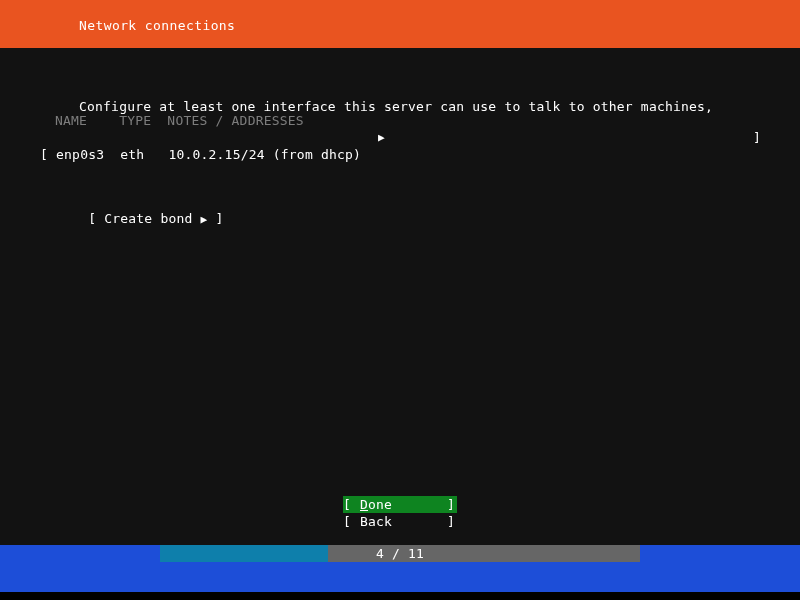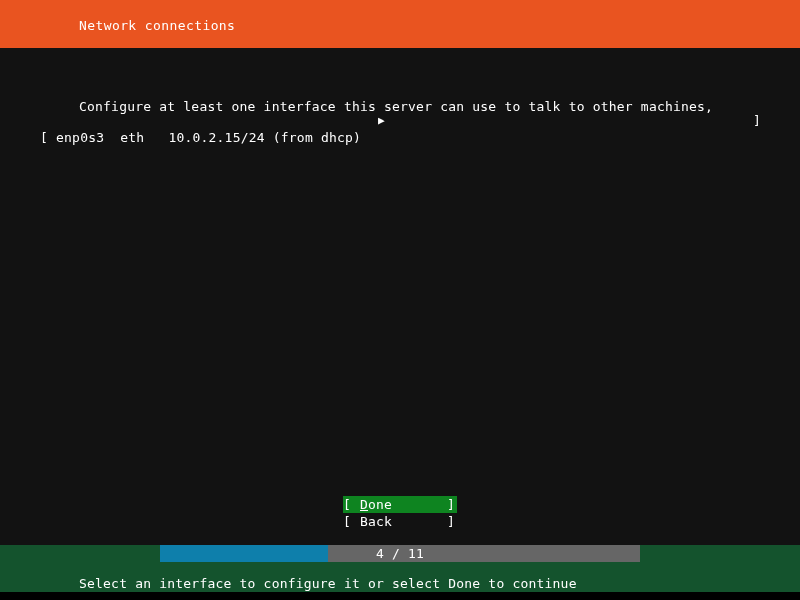--- a/index.html
+++ b/index.html
@@ -139,21 +139,21 @@
     text-decoration: underline;
   }
 
   
   .statusband {
     position: absolute;
     left: 0;
     top: 545px;
     width: 800px;
     height: 47px;
-    background: #14532d;
+    background: #1d4ed8;
   }
   .progress-track {
     position: absolute;
     left: 160px;
     top: 0px;
     width: 480px;
     height: 17px;
     background: #666666;
   }
   .progress-fill {
@@ -202,30 +202,34 @@
   </div>
 
   <div class="content">
 
     <div class="desc">
       <div>Configure at least one interface this server can use to talk to other machines,</div>
     </div>
 
     <div class="table">
 
+      <div class="col-head">NAME    TYPE  NOTES / ADDRESSES</div>
 
       <div class="iface-row">
         <span class="iface-line">[ enp0s3  eth   10.0.2.15/24 (from dhcp)</span>
         <span class="arrow-glyph" style="position:absolute; left:338px; top:0;">▶</span>
         <span class="bracket-right">]</span>
       </div>
 
 
     </div>
 
+    <div class="create-bond">
+      <span>[</span><span> </span><span>Create bond</span><span> </span><span class="arrow-glyph">▶</span><span> </span><span>]</span>
+    </div>
 
     <div class="buttons">
       <div class="btn selected">
         <span class="lbl-l">[</span>
         <span class="lbl-m"><span class="mnemonic">D</span><span>one</span></span>
         <span class="lbl-r">]</span>
       </div>
       <div class="btn">
         <span class="lbl-l">[</span>
         <span class="lbl-m"><span>B</span><span>ack</span></span>
@@ -233,18 +237,17 @@
       </div>
     </div>
 
   </div>
 
   <div class="statusband">
     <div class="progress-track" style="background: rgb(102, 102, 102);">
       <div class="progress-fill" id="progress-fill" style="width: 168px; background: rgb(14, 127, 171);"></div>
       <div class="progress-label">4 / 11</div>
     </div>
-    <div class="hint">Select an interface to configure it or select Done to continue</div>
   </div>
 
   <div class="bottomfill"></div>
 
 </div>
 
 </body></html>

